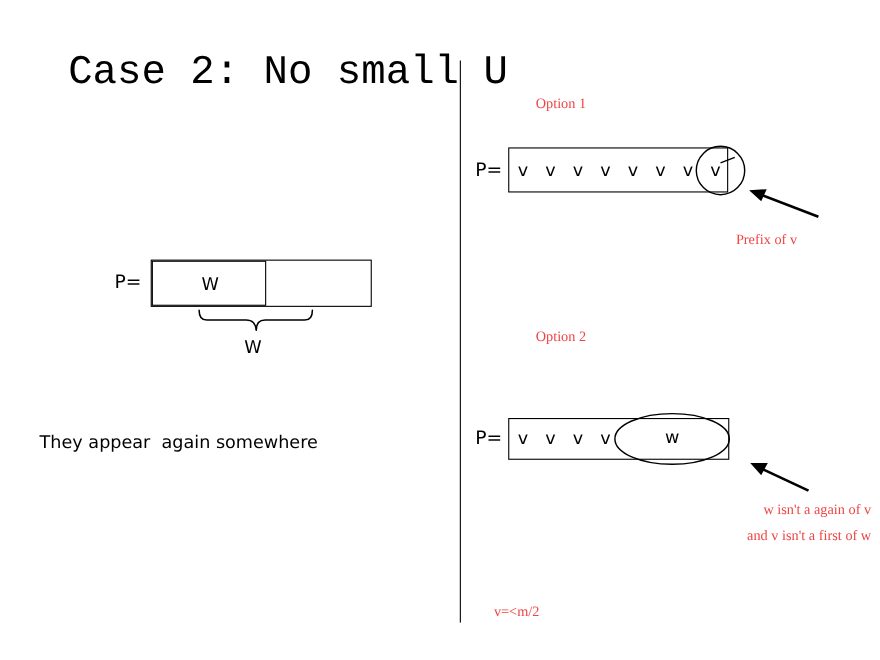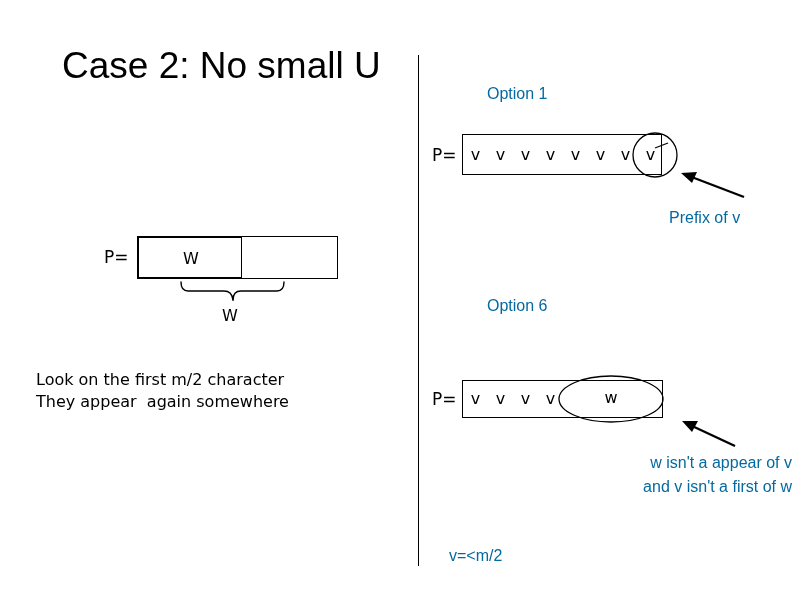--- a/index.html
+++ b/index.html
@@ -15,43 +15,43 @@
     overflow: hidden;
     font-family: "DejaVu Sans", sans-serif;
     color: #000000;
   }
   .abs { position: absolute; }
 
   
   #title {
     left: 62px;
     top: 44px;
-    font-family: Liberation Sans, sans-serif;
+    font-family: Liberation Mono, monospace;
     font-size: 37px;
     line-height: 44px;
     color: #000000;
     white-space: nowrap;
     text-align: center;
   }
 
   
   #divider {
     left: 418px;
     top: 55px;
     width: 1px;
     height: 511px;
     background: #000000;
   }
 
   
   .label {
-    font-family: Liberation Sans, sans-serif;
-    font-size: 16px;
+    font-family: Liberation Serif, serif;
+    font-size: 13px;
     line-height: 23px;
-    color: #0369a1;
+    color: #ef4444;
     white-space: nowrap;
   }
   .label-sm {
     font-family: "DejaVu Sans", sans-serif;
     font-size: 16px;
     line-height: 22px;
     color: #000000;
     white-space: nowrap;
   }
 
@@ -132,41 +132,40 @@
   <div class="abs peq" style="left:104px; top:247px;">P=</div>
 
   <div class="abs strbox" id="left-outer-box" style="left:137px; top:236px; width:201px; height:43px;"></div>
 
   <div class="abs strbox" id="left-inner-box" style="left:138px; top:237px; width:104px; height:41px;">
     <div class="cell abs" style="left:0; top:0; width:104px; height:41px; line-height:41px;">W</div>
   </div>
 
   <div class="abs label-sm" style="left:222px; top:305px;">W</div>
 
-  <div class="abs label-sm multiline" style="left:36px; top:369px;">Look on the first m/2 character</div>
   <div class="abs label-sm multiline" style="left:36px; top:391px;text-align:center;">They appear  again somewhere</div>
 
-  <div class="abs label" style="left:487px; top:294px;">Option 6</div>
+  <div class="abs label" style="left:487px; top:294px;">Option 2</div>
 
   <div class="abs peq" style="left:432px; top:389px;">P=</div>
 
   <div class="abs strbox" id="opt2-box" style="left:462px; top:380px; width:201px; height:38px;">
     <div class="cellrow" id="opt2-cells" style="left: 0px;">
         <div class="cell" style="width: 25px; line-height: 38px;">v</div>
         <div class="cell" style="width: 25px; line-height: 38px;">v</div>
         <div class="cell" style="width: 25px; line-height: 38px;">v</div>
         <div class="cell" style="width: 25px; line-height: 38px;">v</div>
       </div>
   </div>
 
   <div class="abs label-sm" style="left:611px; top:389px; width:0; height:0; overflow:visible;">
     <div class="cell abs" style="left:-30px; top:-1px; width:60px; line-height:20px;">w</div>
   </div>
 
-  <div class="abs label right" style="left:450px; top:451px; width:342px;">w isn't a appear of v</div>
+  <div class="abs label right" style="left:450px; top:451px; width:342px;">w isn't a again of v</div>
   <div class="abs label right" style="left:450px; top:475px; width:342px;">and v isn't a first of w</div>
 
   <div class="abs label" style="left:449px; top:544px;">v=&lt;m/2</div>
 
   <svg id="vec" viewBox="0 0 800 600" xmlns="http://www.w3.org/2000/svg">
 
     <circle cx="655" cy="155" r="22" fill="none" stroke="#000000" stroke-width="1.3"></circle>
 
     <line x1="655" y1="148" x2="668" y2="143" stroke="#000000" stroke-width="1.3"></line>
 

